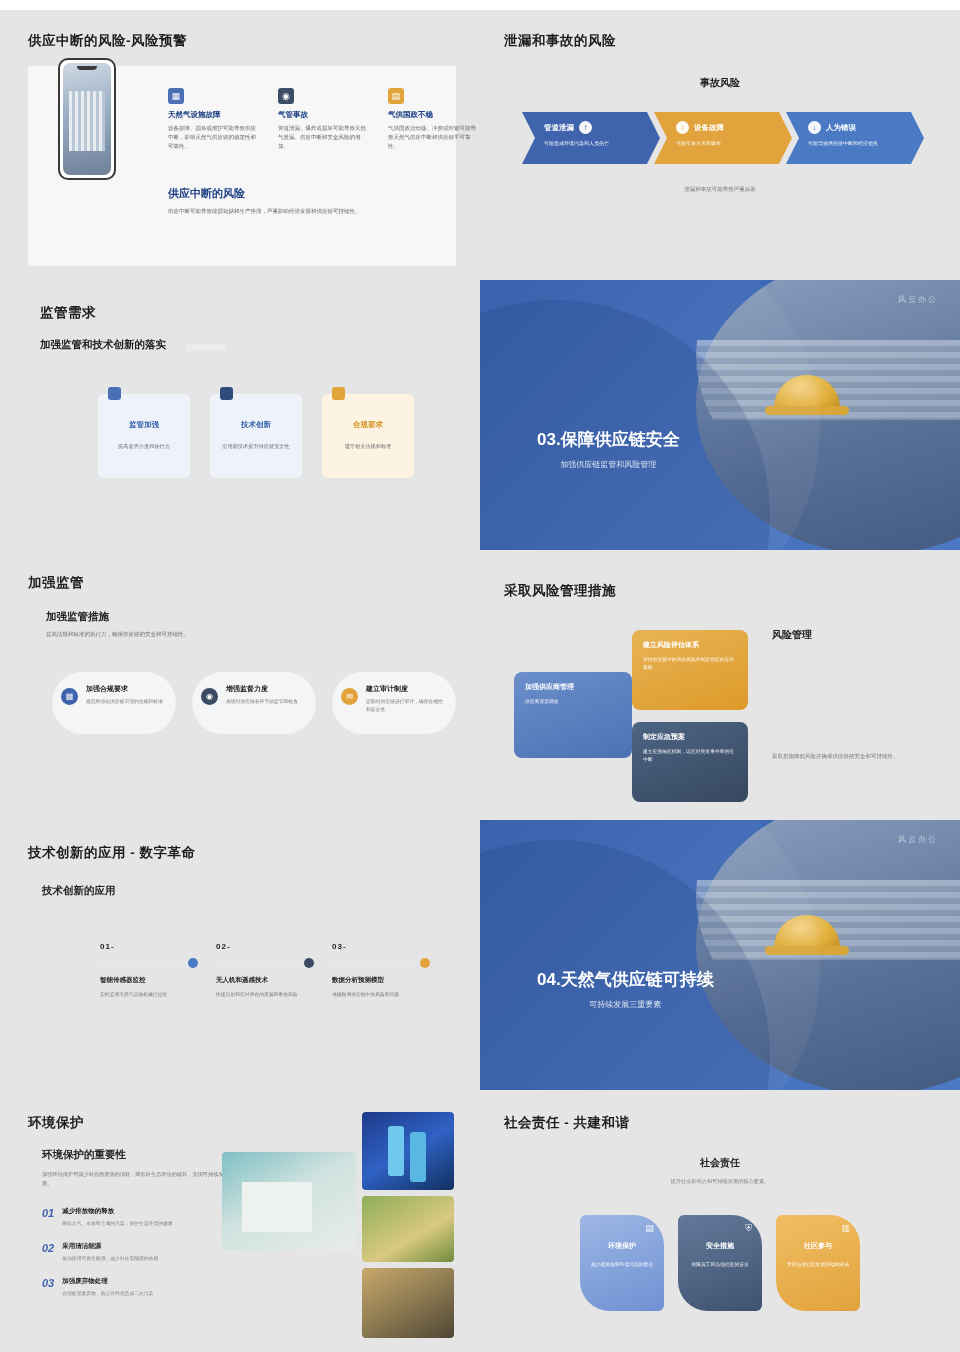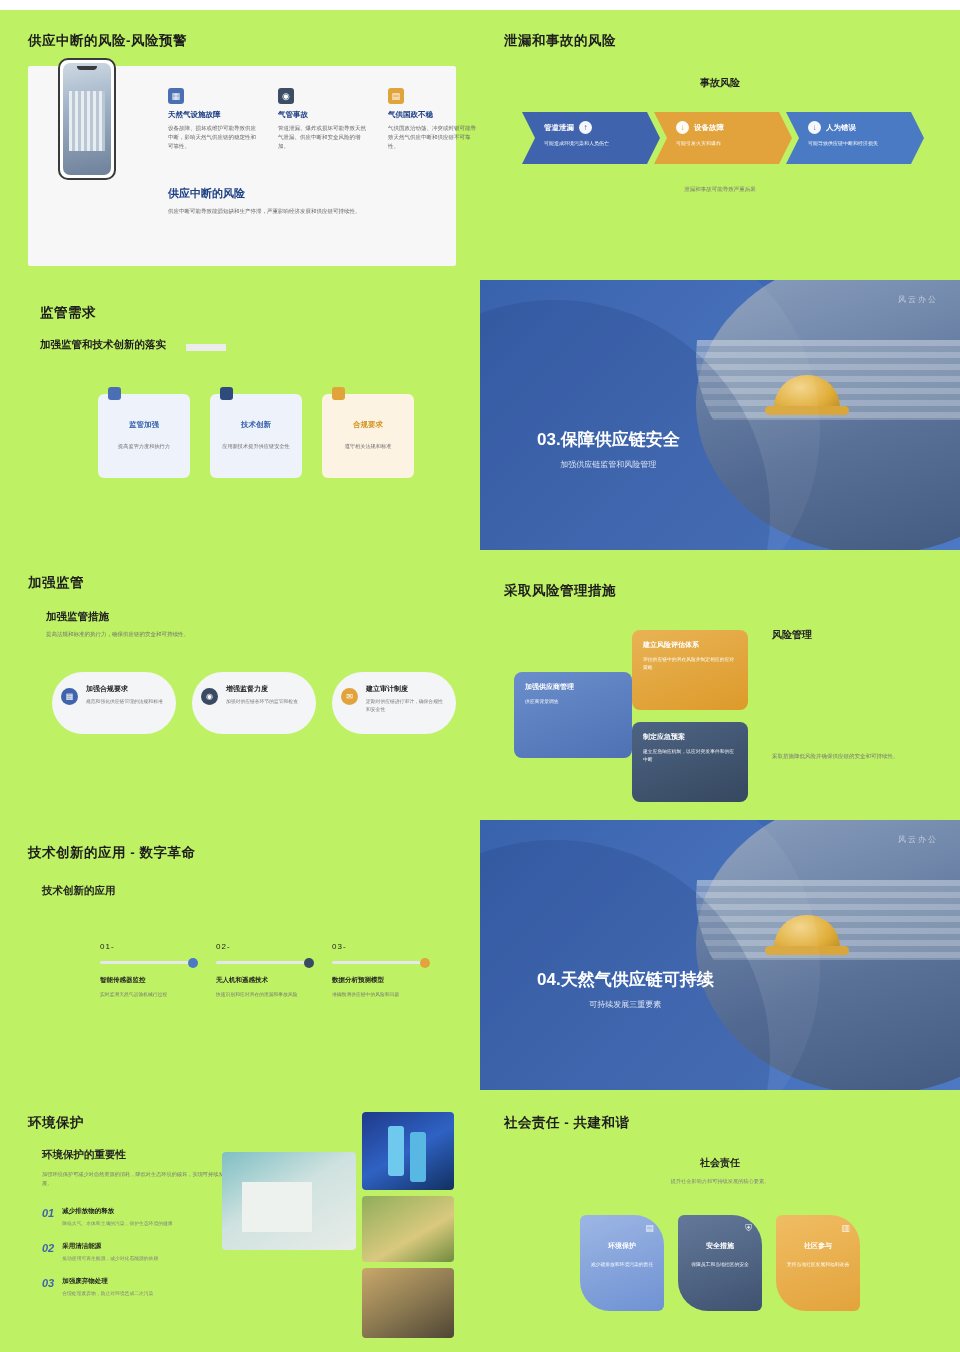--- a/index.html
+++ b/index.html
@@ -18,21 +18,21 @@
   .grid {
     display: grid;
     grid-template-columns: 480px 480px;
     grid-auto-rows: auto;
   }
   .slide {
     position: relative;
     width: 480px;
     height: 270px;
     overflow: hidden;
-    background: #bef264;
+    background: #e5e5e5;
   }
   .slide-title {
     font-size: 13.5px;
     font-weight: bold;
     color: #1d1d1d;
     letter-spacing: .5px;
   }
 
   
   .s1 { padding: 22px 24px 0 28px; }
@@ -237,21 +237,21 @@
   .b6c { left: 128px; top: 108px; width: 116px; height: 80px; background: linear-gradient(160deg,#4c6484,#37485f); }
   .s6-rt { position: absolute; left: 268px; top: 14px; width: 180px; }
   .s6-rh { font-size: 10px; font-weight: bold; }
   .s6-rp { font-size: 5.5px; color: #777; line-height: 1.8; margin-top: 110px; }
 
   
   .s7 { padding: 24px 24px 0 28px; }
   .s7-sub { font-size: 10.5px; font-weight: bold; margin-top: 22px; margin-left: 14px; }
   .steps { display: flex; gap: 18px; margin-top: 44px; margin-left: 72px; }
   .step { width: 98px; }
-  .step-n { font-size: 8px; font-weight: normal; color: #1d1d1d; letter-spacing: 1px; }
+  .step-n { font-size: 8px; font-weight: bold; color: #1d1d1d; letter-spacing: 1px; }
   .track { position: relative; height: 3px; background: #e4e7ec; border-radius: 2px; margin: 10px 0 12px 0; }
   .track .dot { position: absolute; top: -3.5px; width: 10px; height: 10px; border-radius: 50%; }
   .d-b { background: #4a7ac4; right: 0; }
   .d-d { background: #3a4a63; right: 0; }
   .d-o { background: #e2a33c; right: 0; }
   .step-h { font-size: 6.5px; font-weight: bold; color: #222; margin-bottom: 6px; }
   .step-p { font-size: 4.8px; color: #777; line-height: 1.7; }
 
   
   .s9 { padding: 24px 24px 0 28px; }

